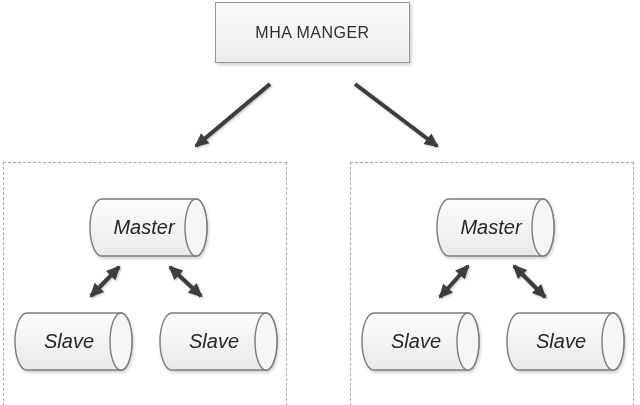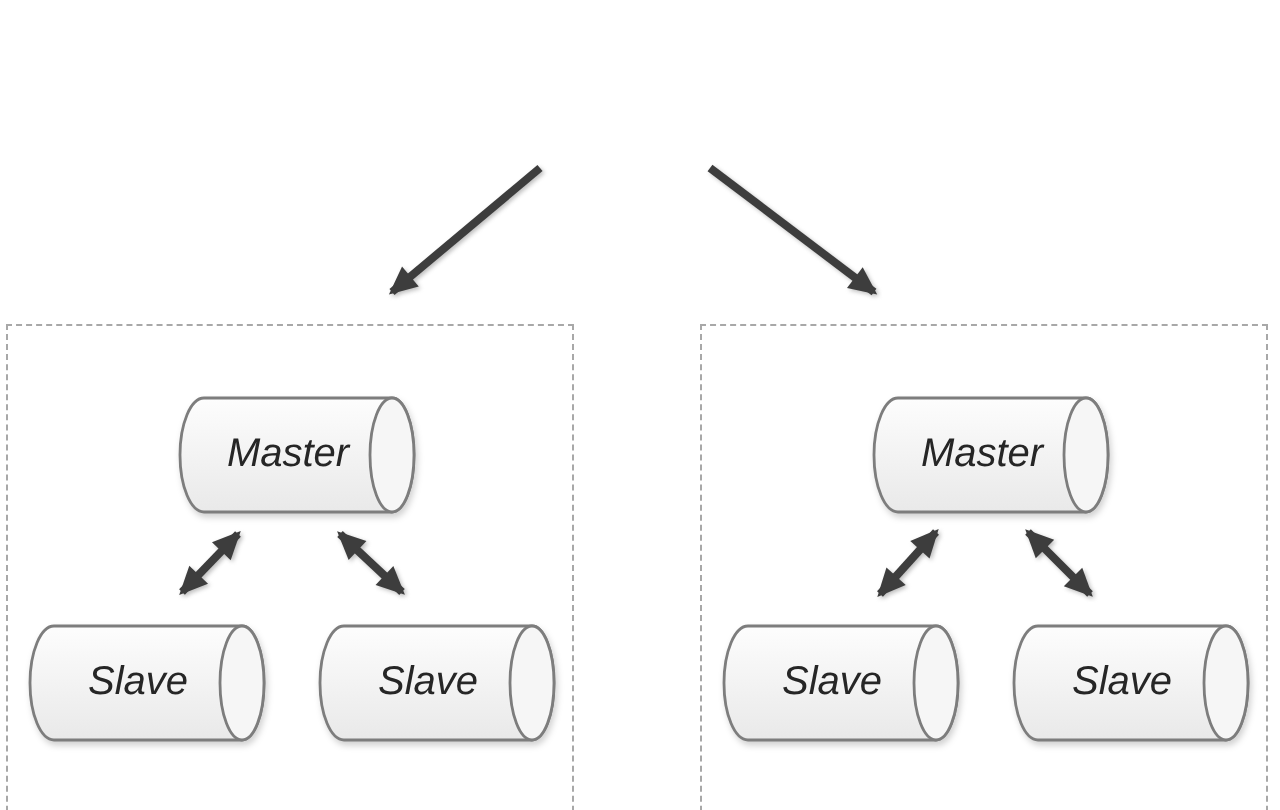--- a/index.html
+++ b/index.html
@@ -79,20 +79,23 @@
     left: 0; top: 0;
     pointer-events: none;
     filter: drop-shadow(1px 1px 1px rgba(110,110,110,0.45));
   }
 </style>
 </head>
 <body>
 
 <div class="canvas">
 
+  <div class="manager-box">
+    <span>MHA MANGER</span>
+  </div>
 
   <div class="cluster cluster-left">
     <div class="node node-master">
       <svg width="120" height="60" viewBox="0 0 120 60">
         <defs>
           <linearGradient id="cylg" x1="0" y1="0" x2="0" y2="1">
             <stop offset="0" stop-color="#fdfdfd"></stop>
             <stop offset="1" stop-color="#e9e9e9"></stop>
           </linearGradient>
         </defs>

